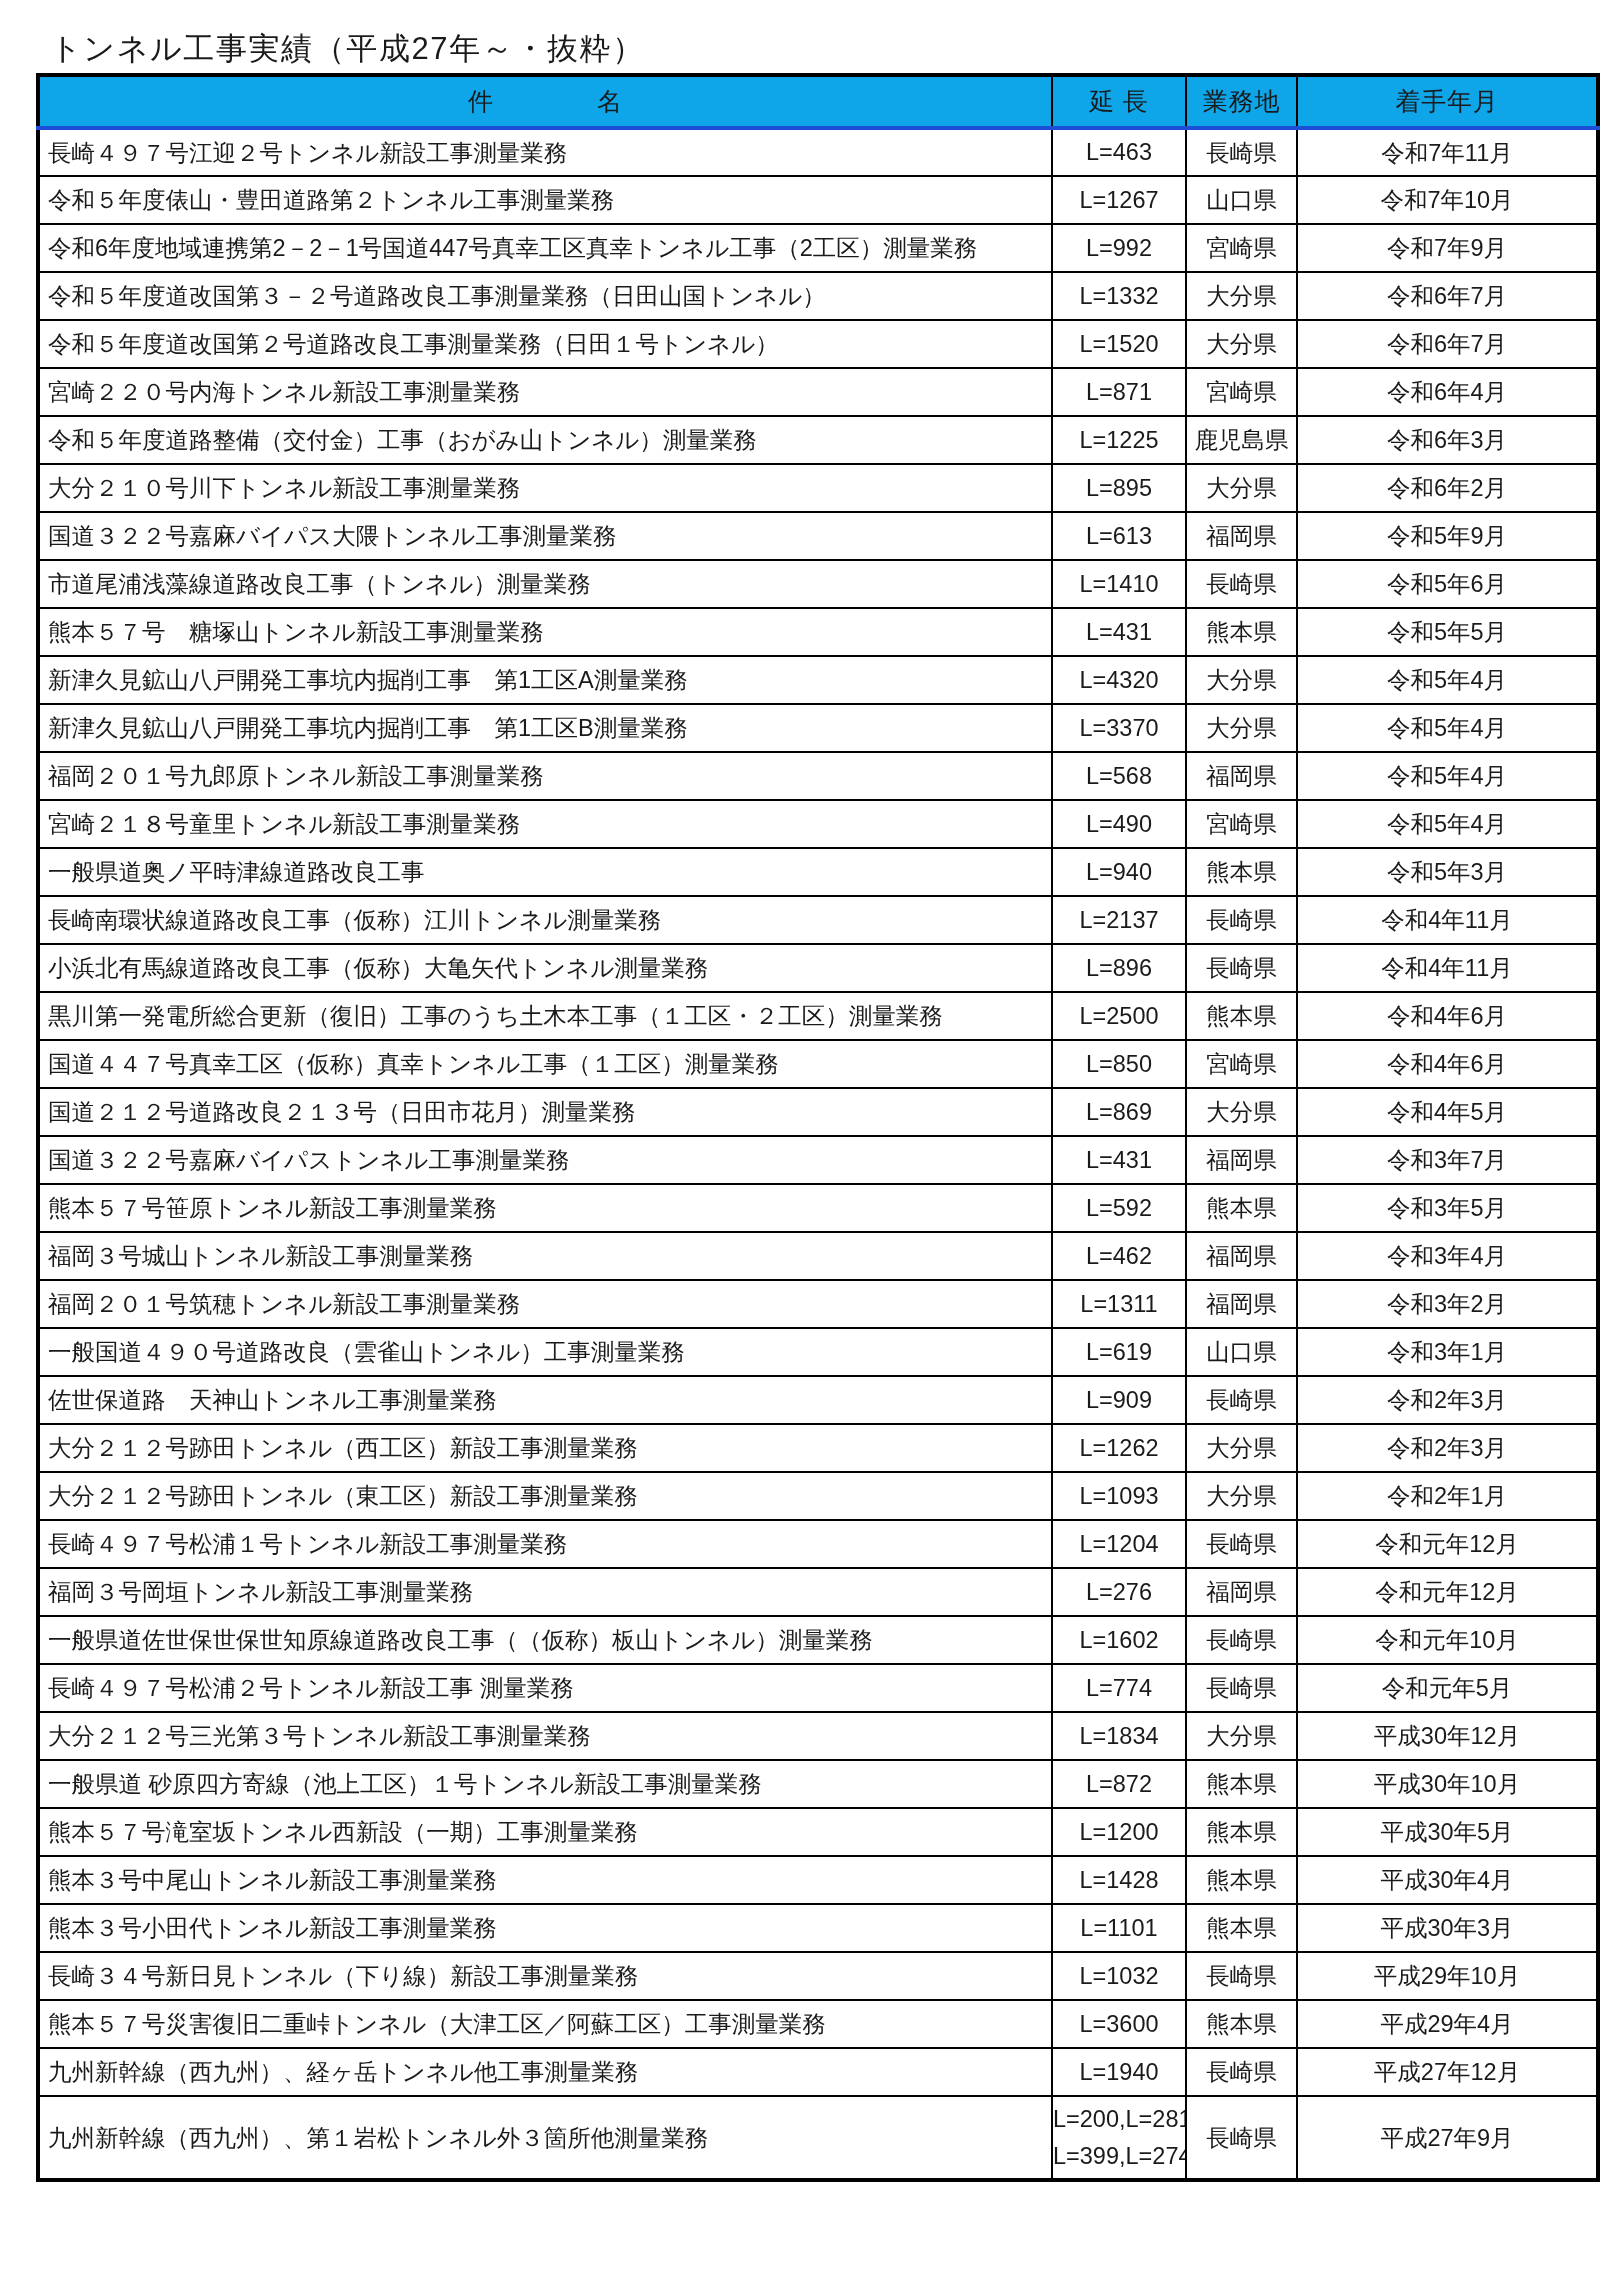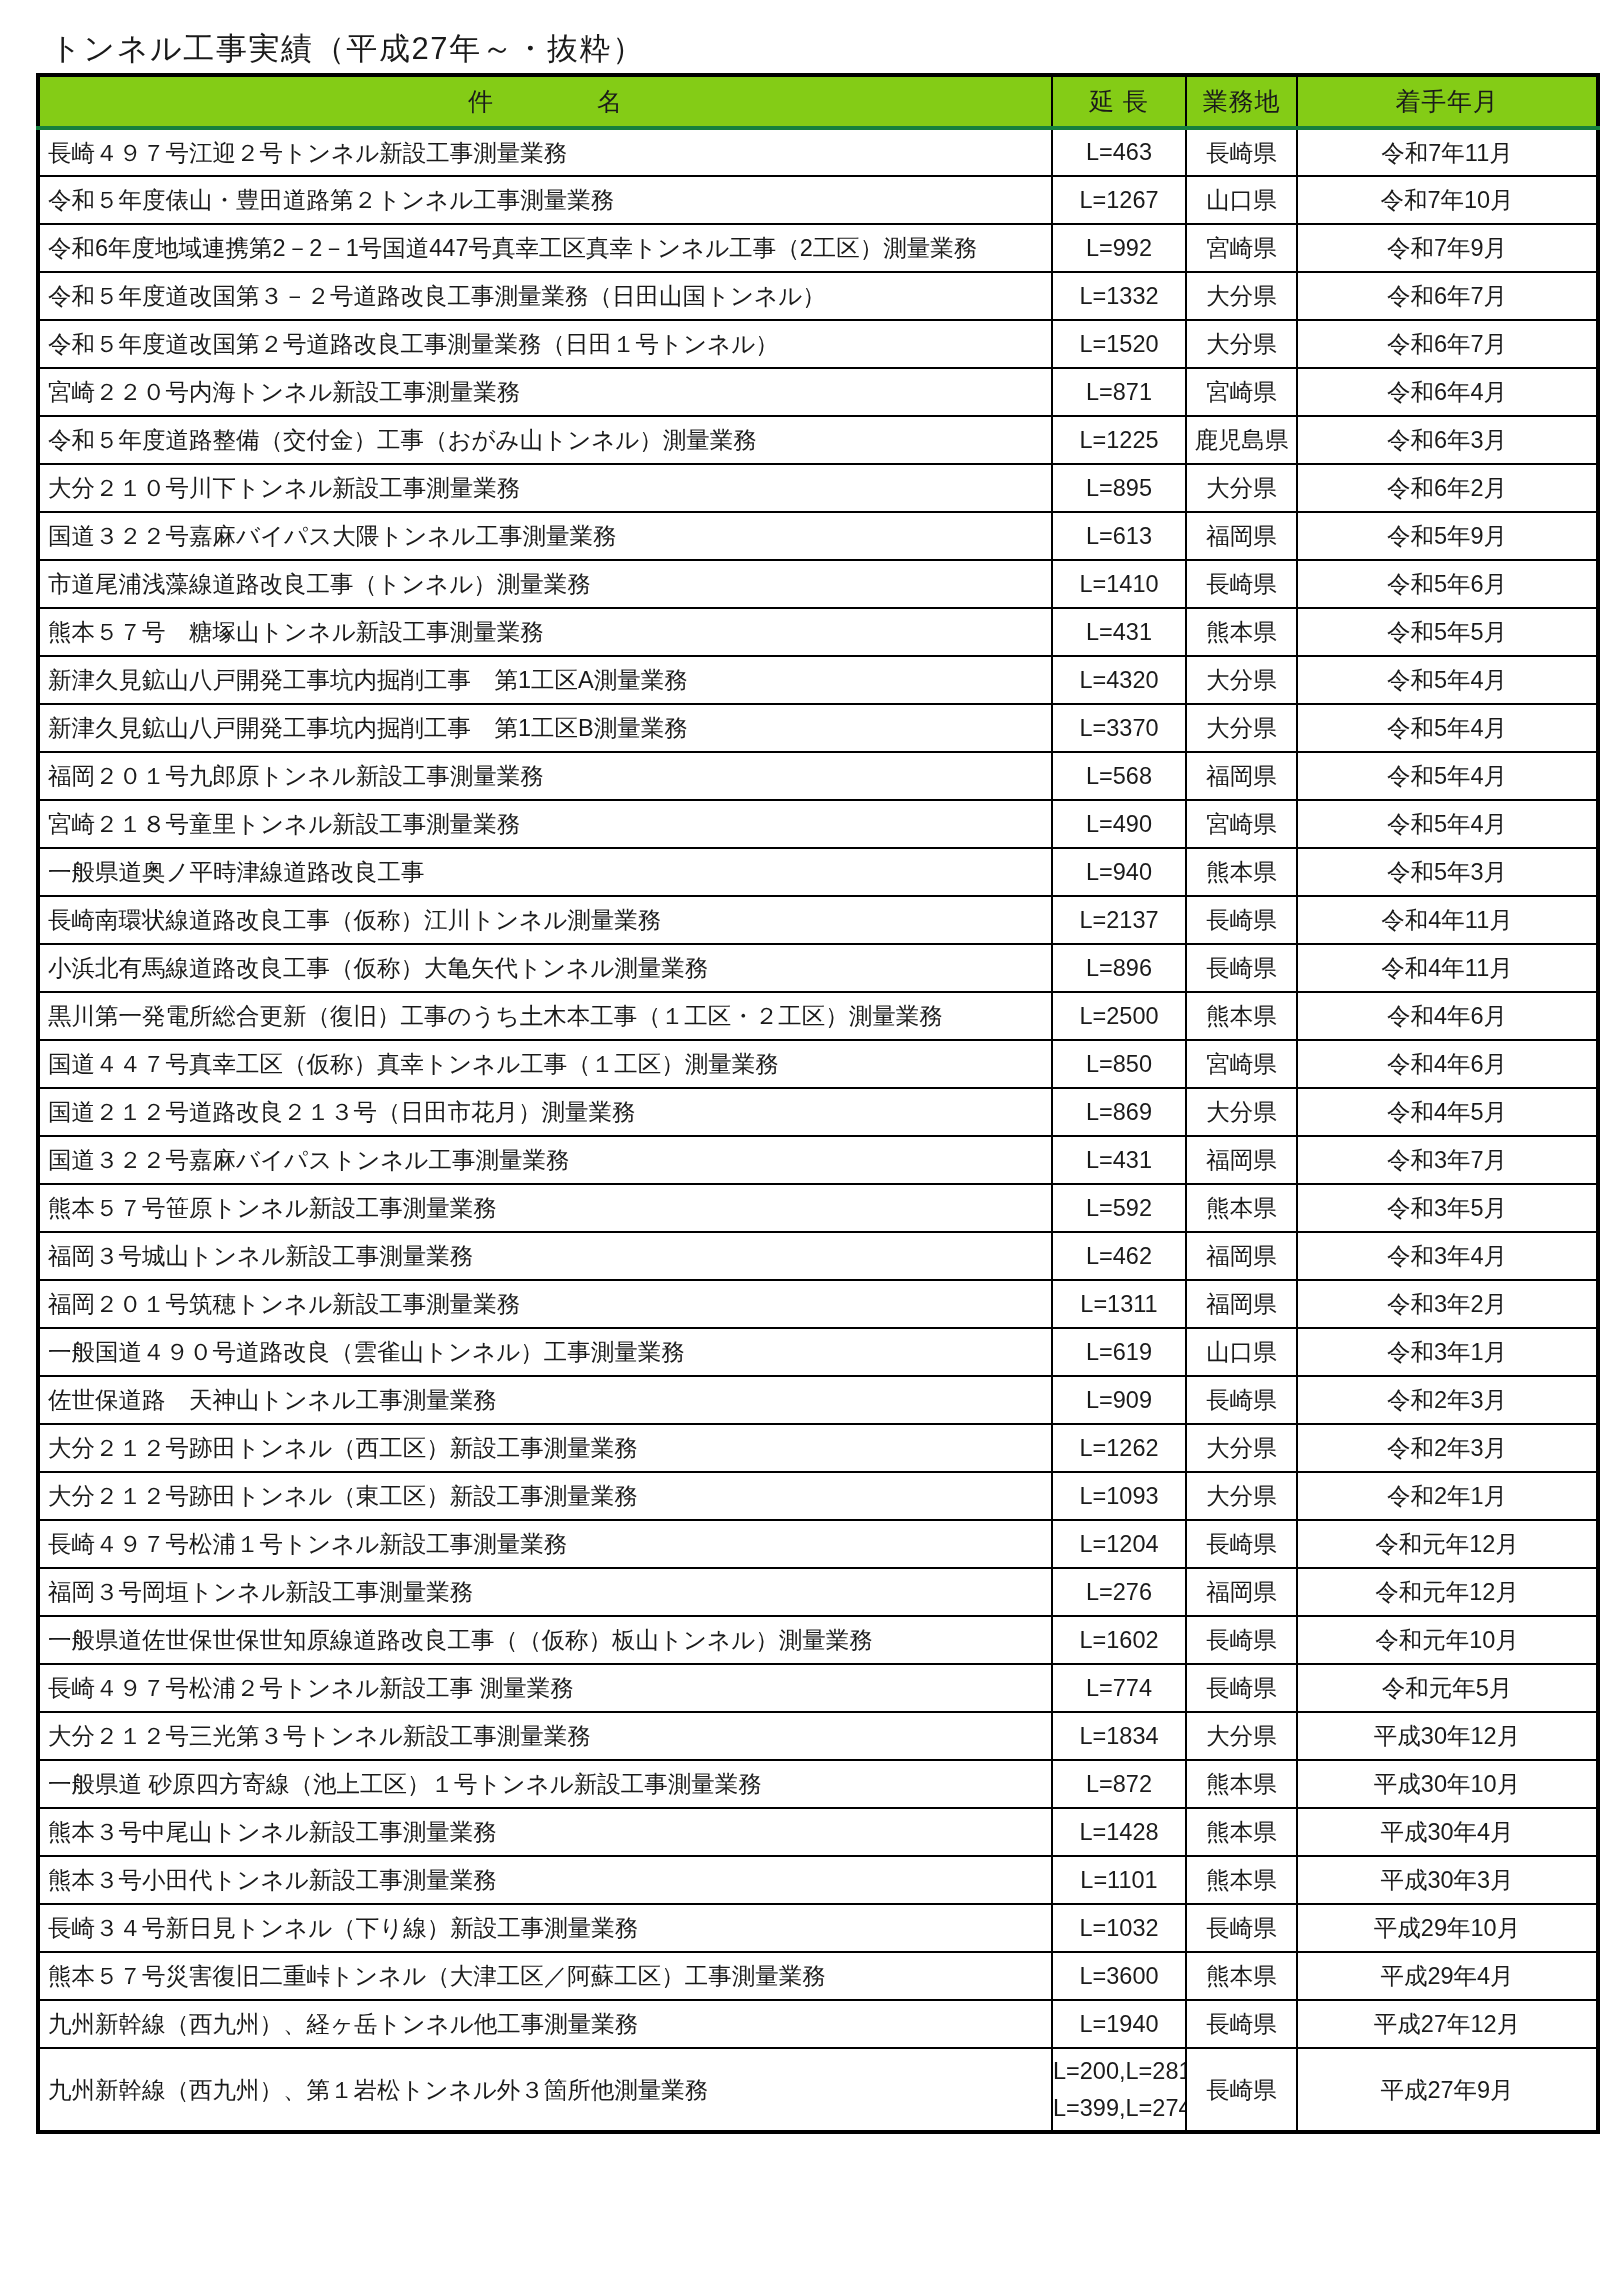--- a/index.html
+++ b/index.html
@@ -25,27 +25,27 @@
   col.c-name { width:1014px; }
   col.c-len  { width:134px; }
   col.c-loc  { width:111px; }
   col.c-date { width:301px; }
   th, td {
     border:2.4px solid #000;
     overflow:hidden;
     white-space:pre;
   }
   thead th {
-    background:#84cc16;
+    background:#0ea5e9;
     height:53px;
     font-weight:normal;
     font-size:25px;
     text-align:center;
     vertical-align:middle;
-    border-bottom:4px solid #15803d;
+    border-bottom:4px solid #1d4ed8;
     letter-spacing:0.8px;
   }
   tbody td {
     height:48px;
     font-size:23.5px;
     vertical-align:middle;
   }
   tbody td.name {
     text-align:left;
     padding:0 19px 0 8px;
@@ -281,20 +281,26 @@
         <td class="location">大分県</td>
         <td class="date">平成30年12月</td>
       </tr>
       <tr>
         <td class="name">一般県道 砂原四方寄線（池上工区）１号トンネル新設工事測量業務</td>
         <td class="length">L=872</td>
         <td class="location">熊本県</td>
         <td class="date">平成30年10月</td>
       </tr>
       <tr>
+        <td class="name">熊本５７号滝室坂トンネル西新設（一期）工事測量業務</td>
+        <td class="length">L=1200</td>
+        <td class="location">熊本県</td>
+        <td class="date">平成30年5月</td>
+      </tr>
+      <tr>
         <td class="name">熊本３号中尾山トンネル新設工事測量業務</td>
         <td class="length">L=1428</td>
         <td class="location">熊本県</td>
         <td class="date">平成30年4月</td>
       </tr>
       <tr>
         <td class="name">熊本３号小田代トンネル新設工事測量業務</td>
         <td class="length">L=1101</td>
         <td class="location">熊本県</td>
         <td class="date">平成30年3月</td>

